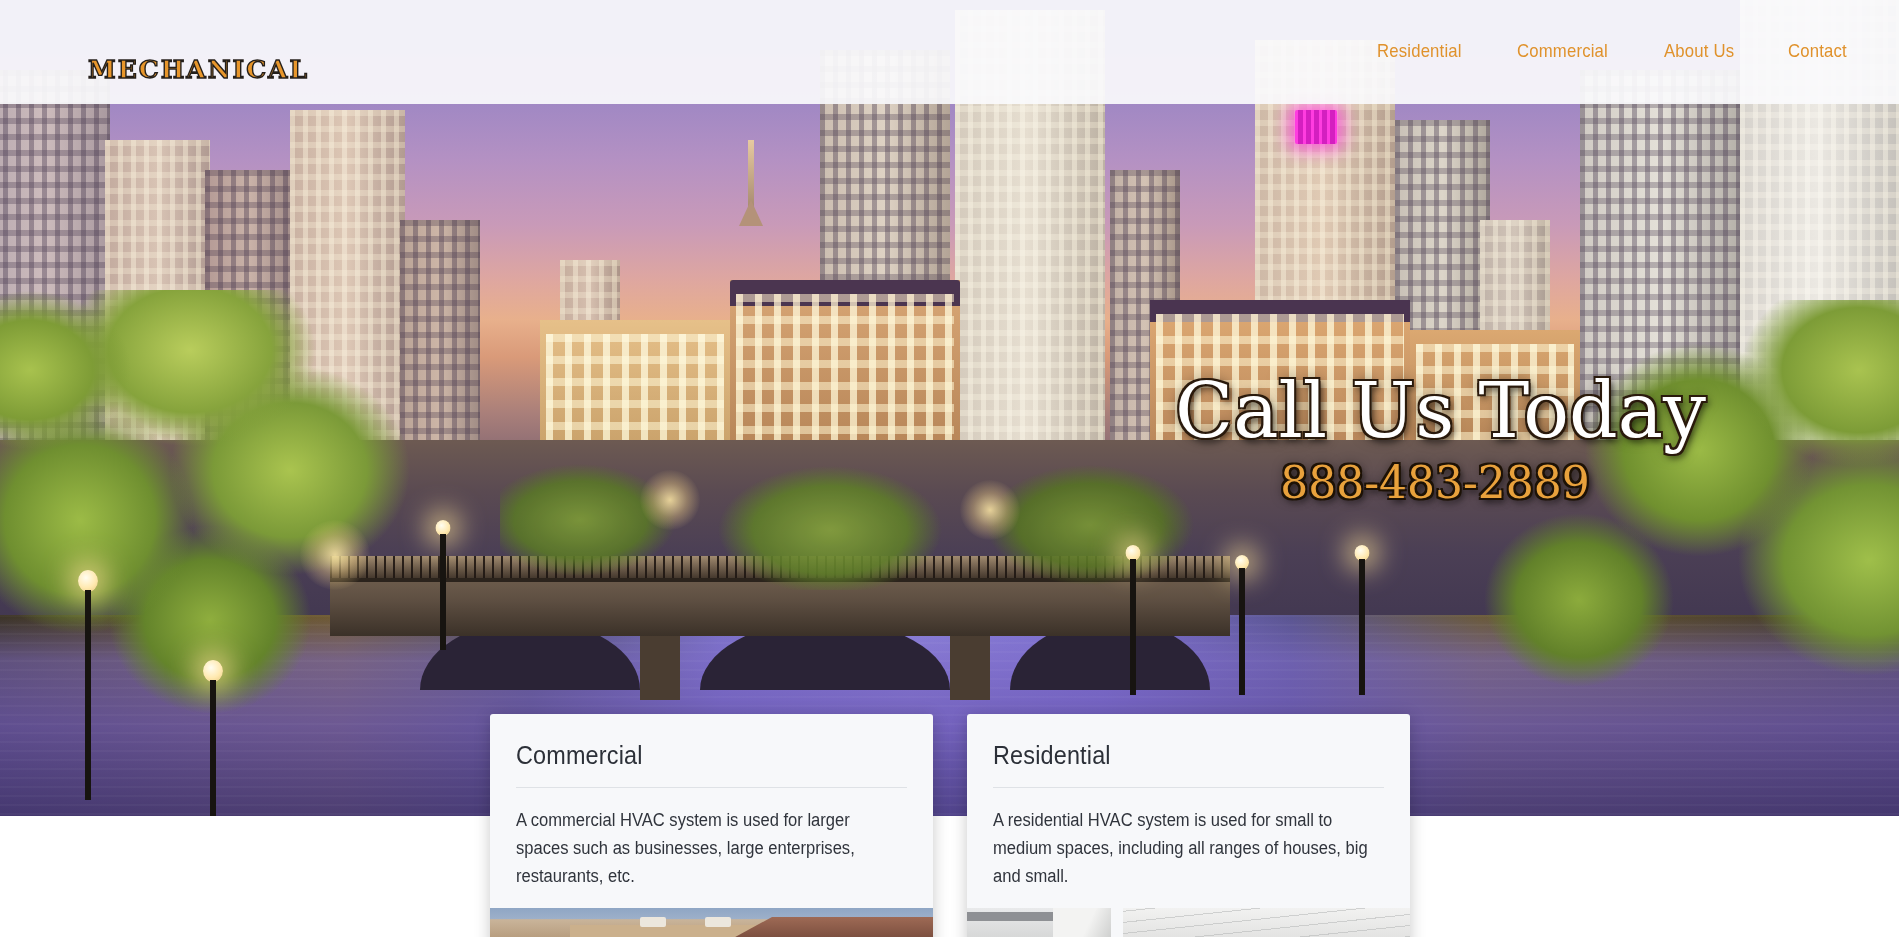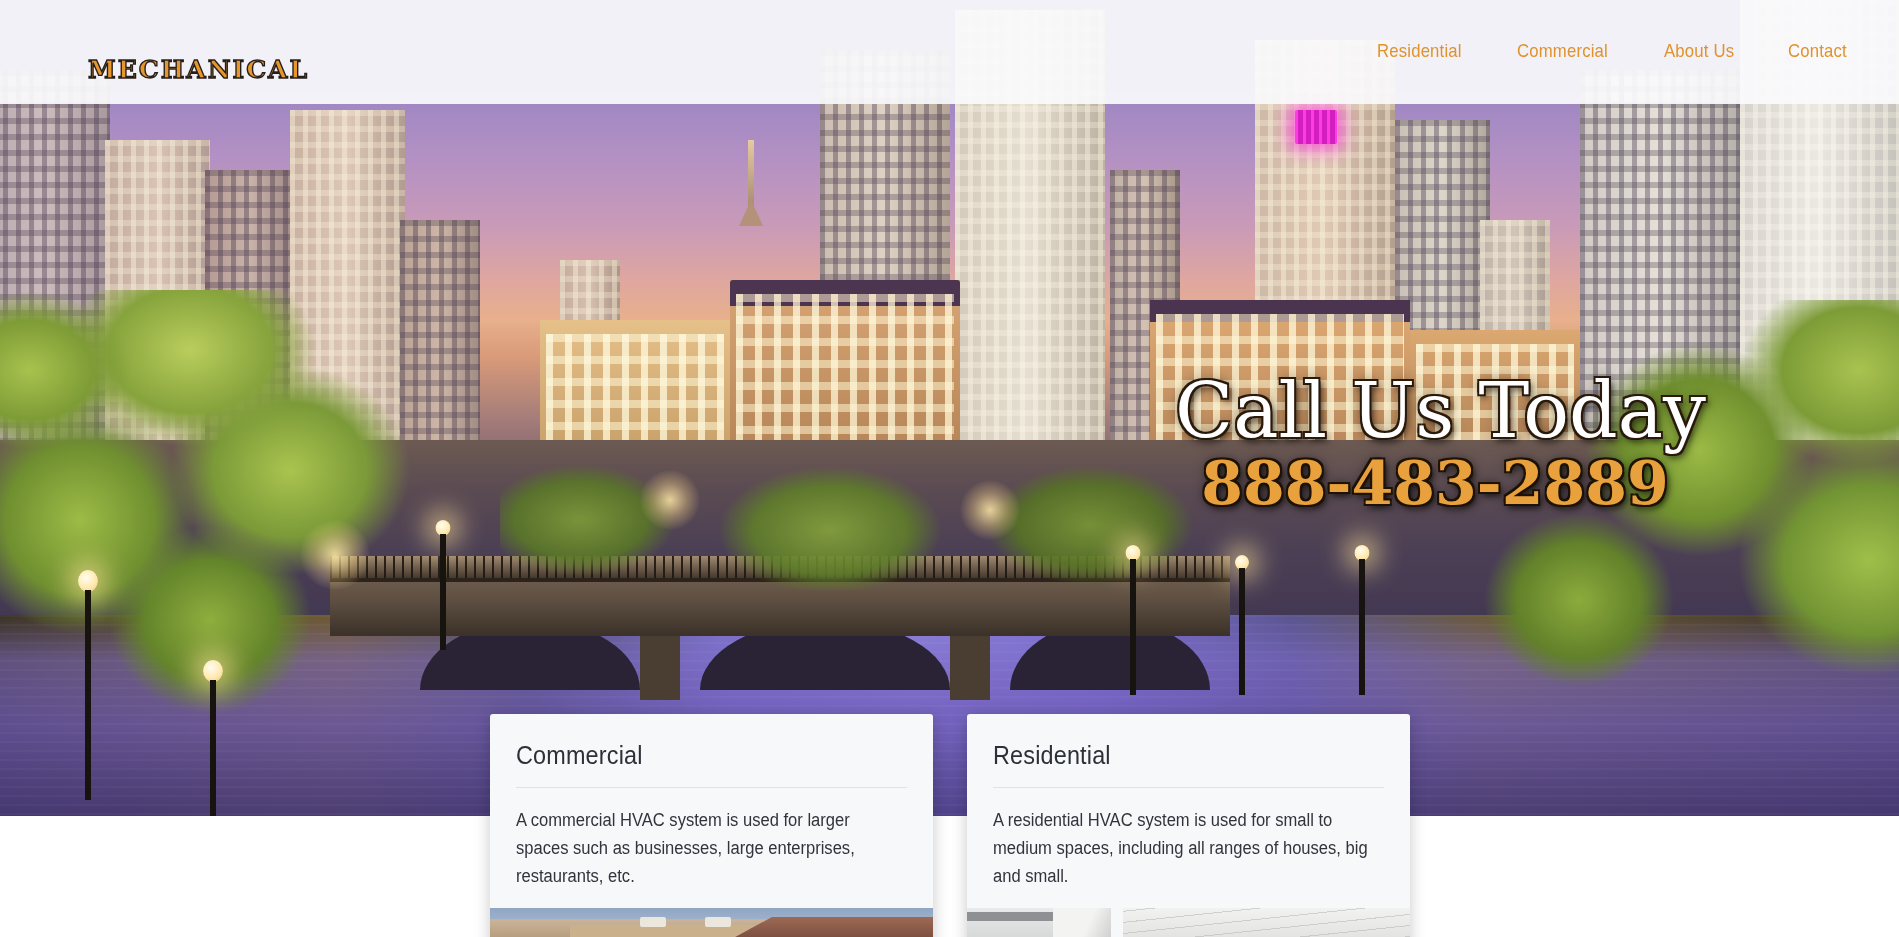--- a/index.html
+++ b/index.html
@@ -213,26 +213,25 @@
   .hero-title {
     font-family:"DejaVu Serif","Liberation Serif", serif;
     font-size:76px; line-height:82px; color:#ffffff;
     text-shadow:
       -2px -2px 0 #2a1a0c, 2px -2px 0 #2a1a0c, -2px 2px 0 #2a1a0c, 2px 2px 0 #2a1a0c,
       0 0 14px rgba(0,0,0,.55), 3px 4px 6px rgba(0,0,0,.6);
     white-space:nowrap;
   }
   .hero-phone {
     font-family:"DejaVu Serif","Liberation Serif", serif;
-    font-size:60px; line-height:70px; color:#e8a13c; margin-top:-4px;
+    font-size:44px; line-height:70px; color:#e8a13c; margin-top:-4px;
     text-shadow:
       -2px -2px 0 #1d1206, 2px -2px 0 #1d1206, -2px 2px 0 #1d1206, 2px 2px 0 #1d1206,
       0 0 12px rgba(0,0,0,.6), 3px 4px 6px rgba(0,0,0,.6);
     white-space:nowrap;
-    font-weight:bold;
   }
 
   
   .cards { position:absolute; left:490px; top:714px; width:920px; z-index:30; display:flex; gap:34px; }
   .card {
     width:443px; background:#f7f8fa;
     box-shadow:0 3px 16px rgba(0,0,0,.22);
     border-radius:3px 3px 0 0;
     padding:26px 26px 14px 26px;
     position:relative;

